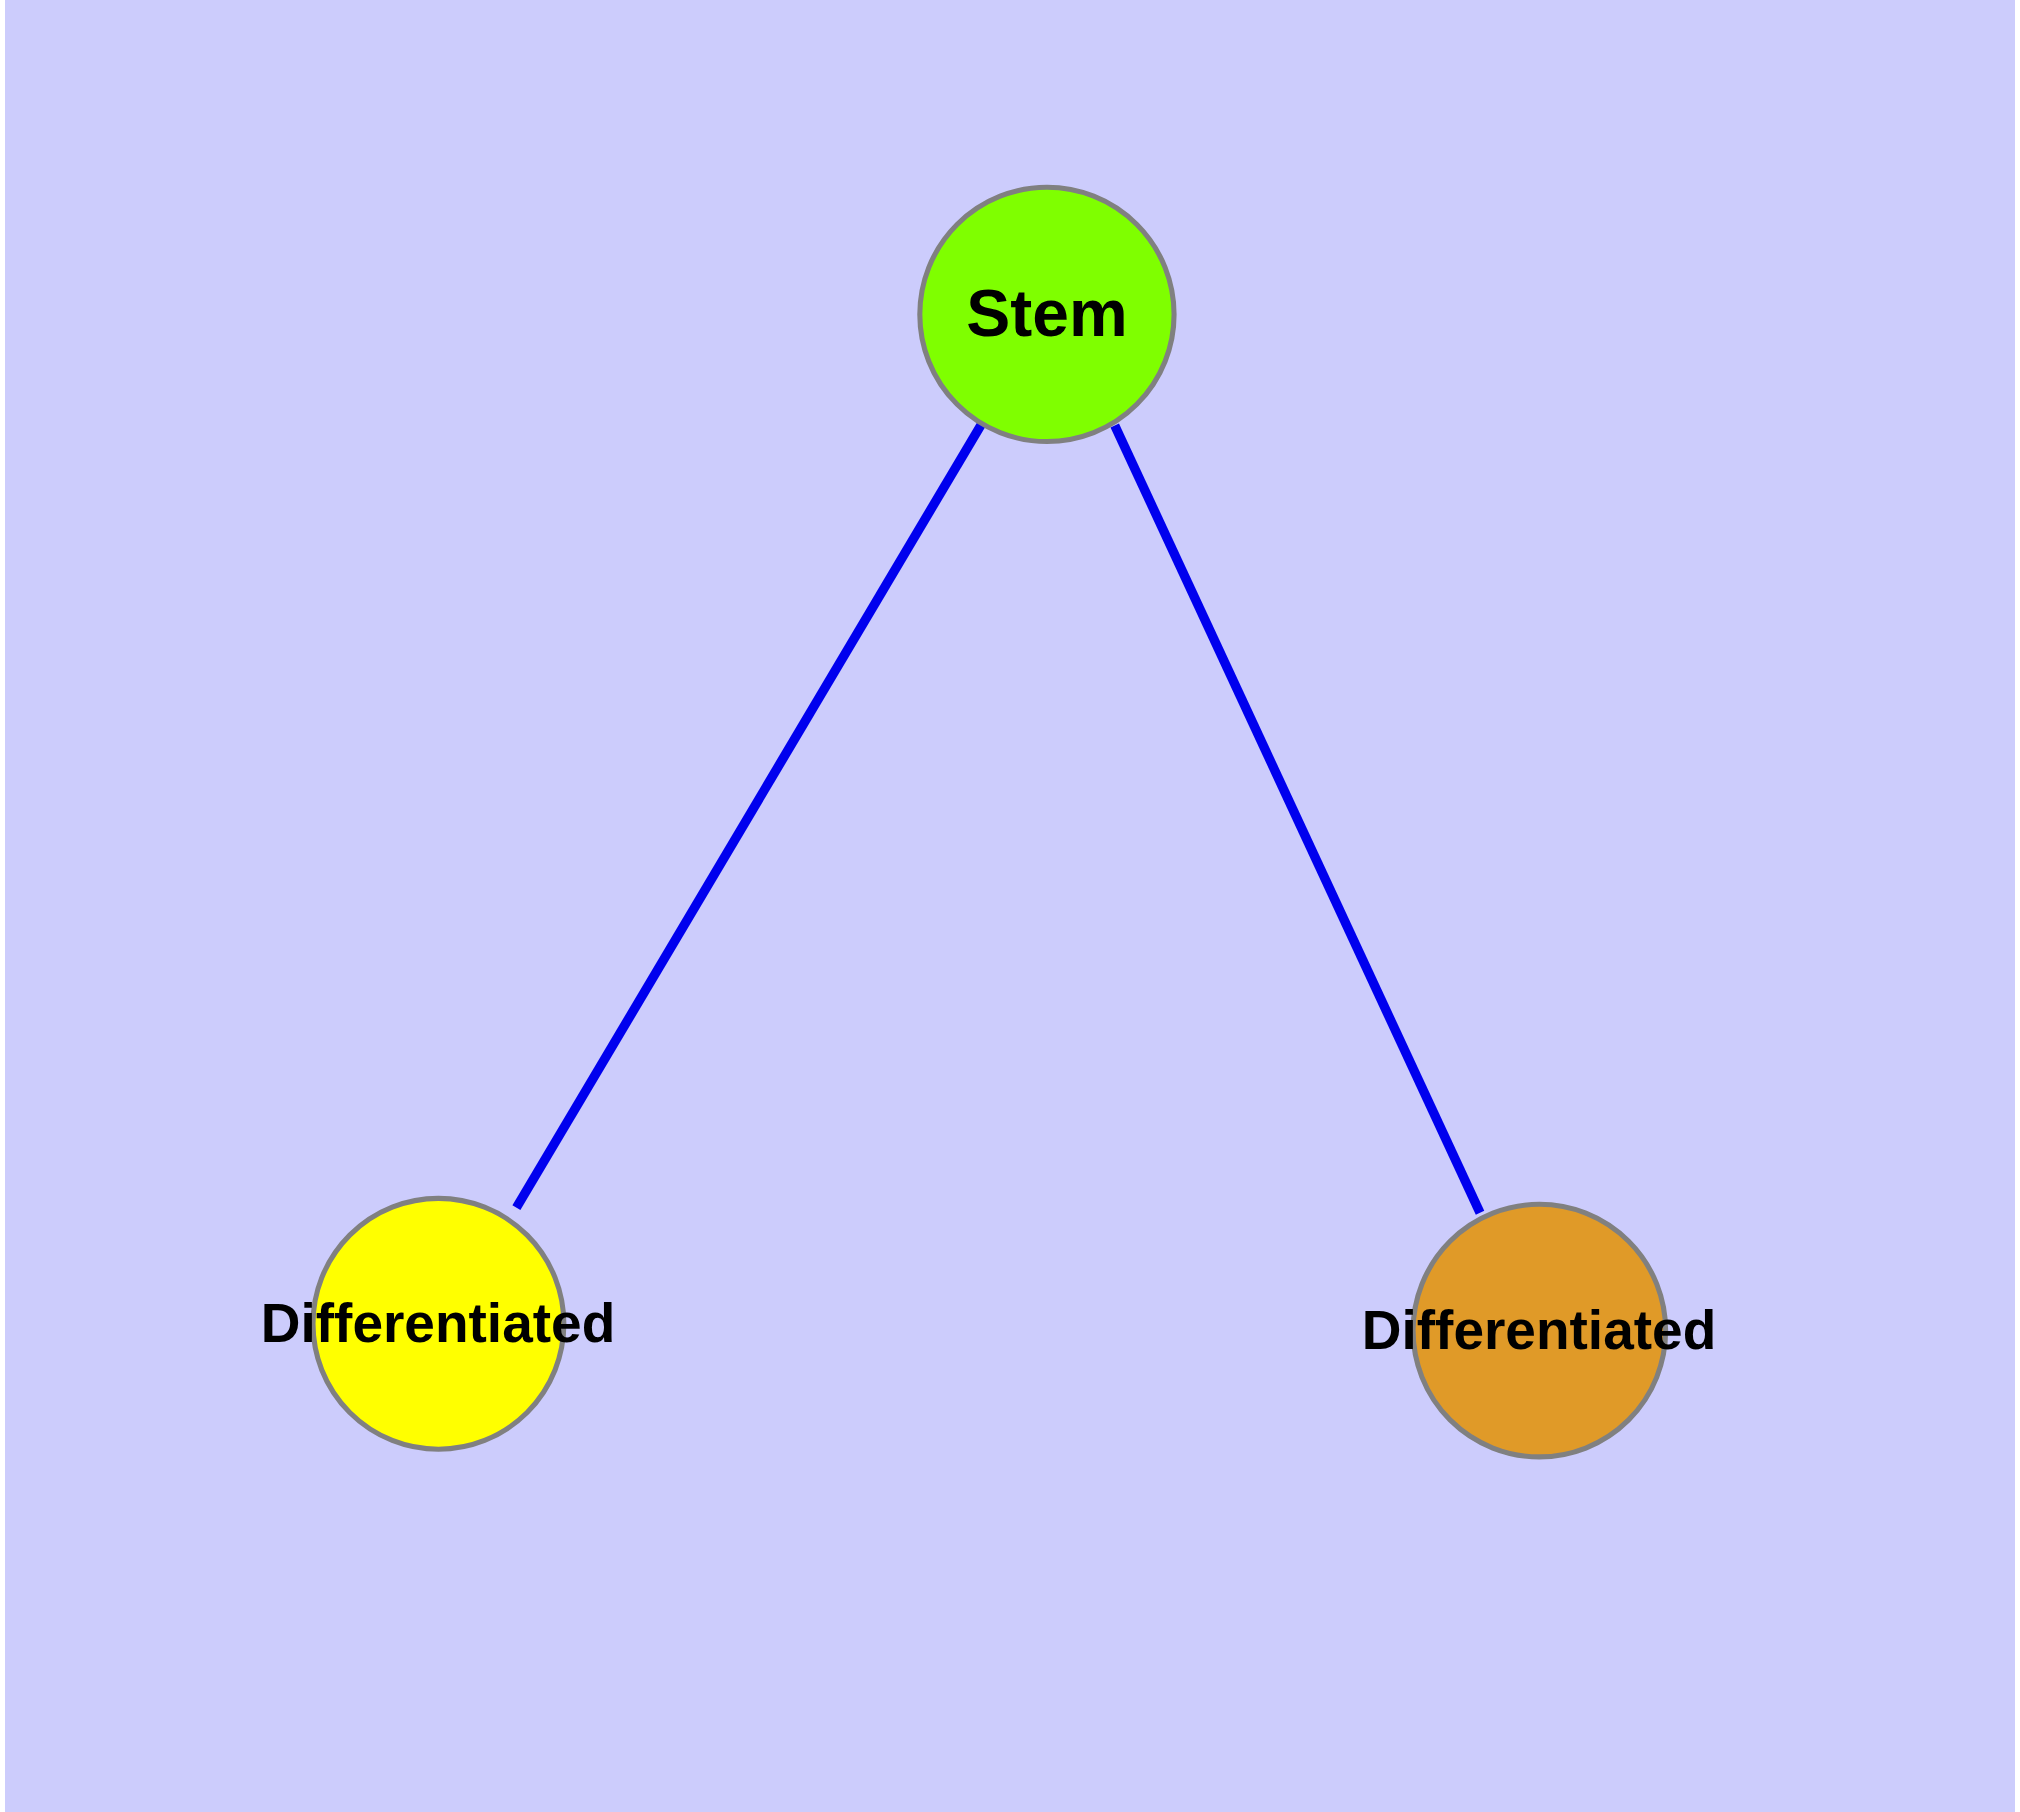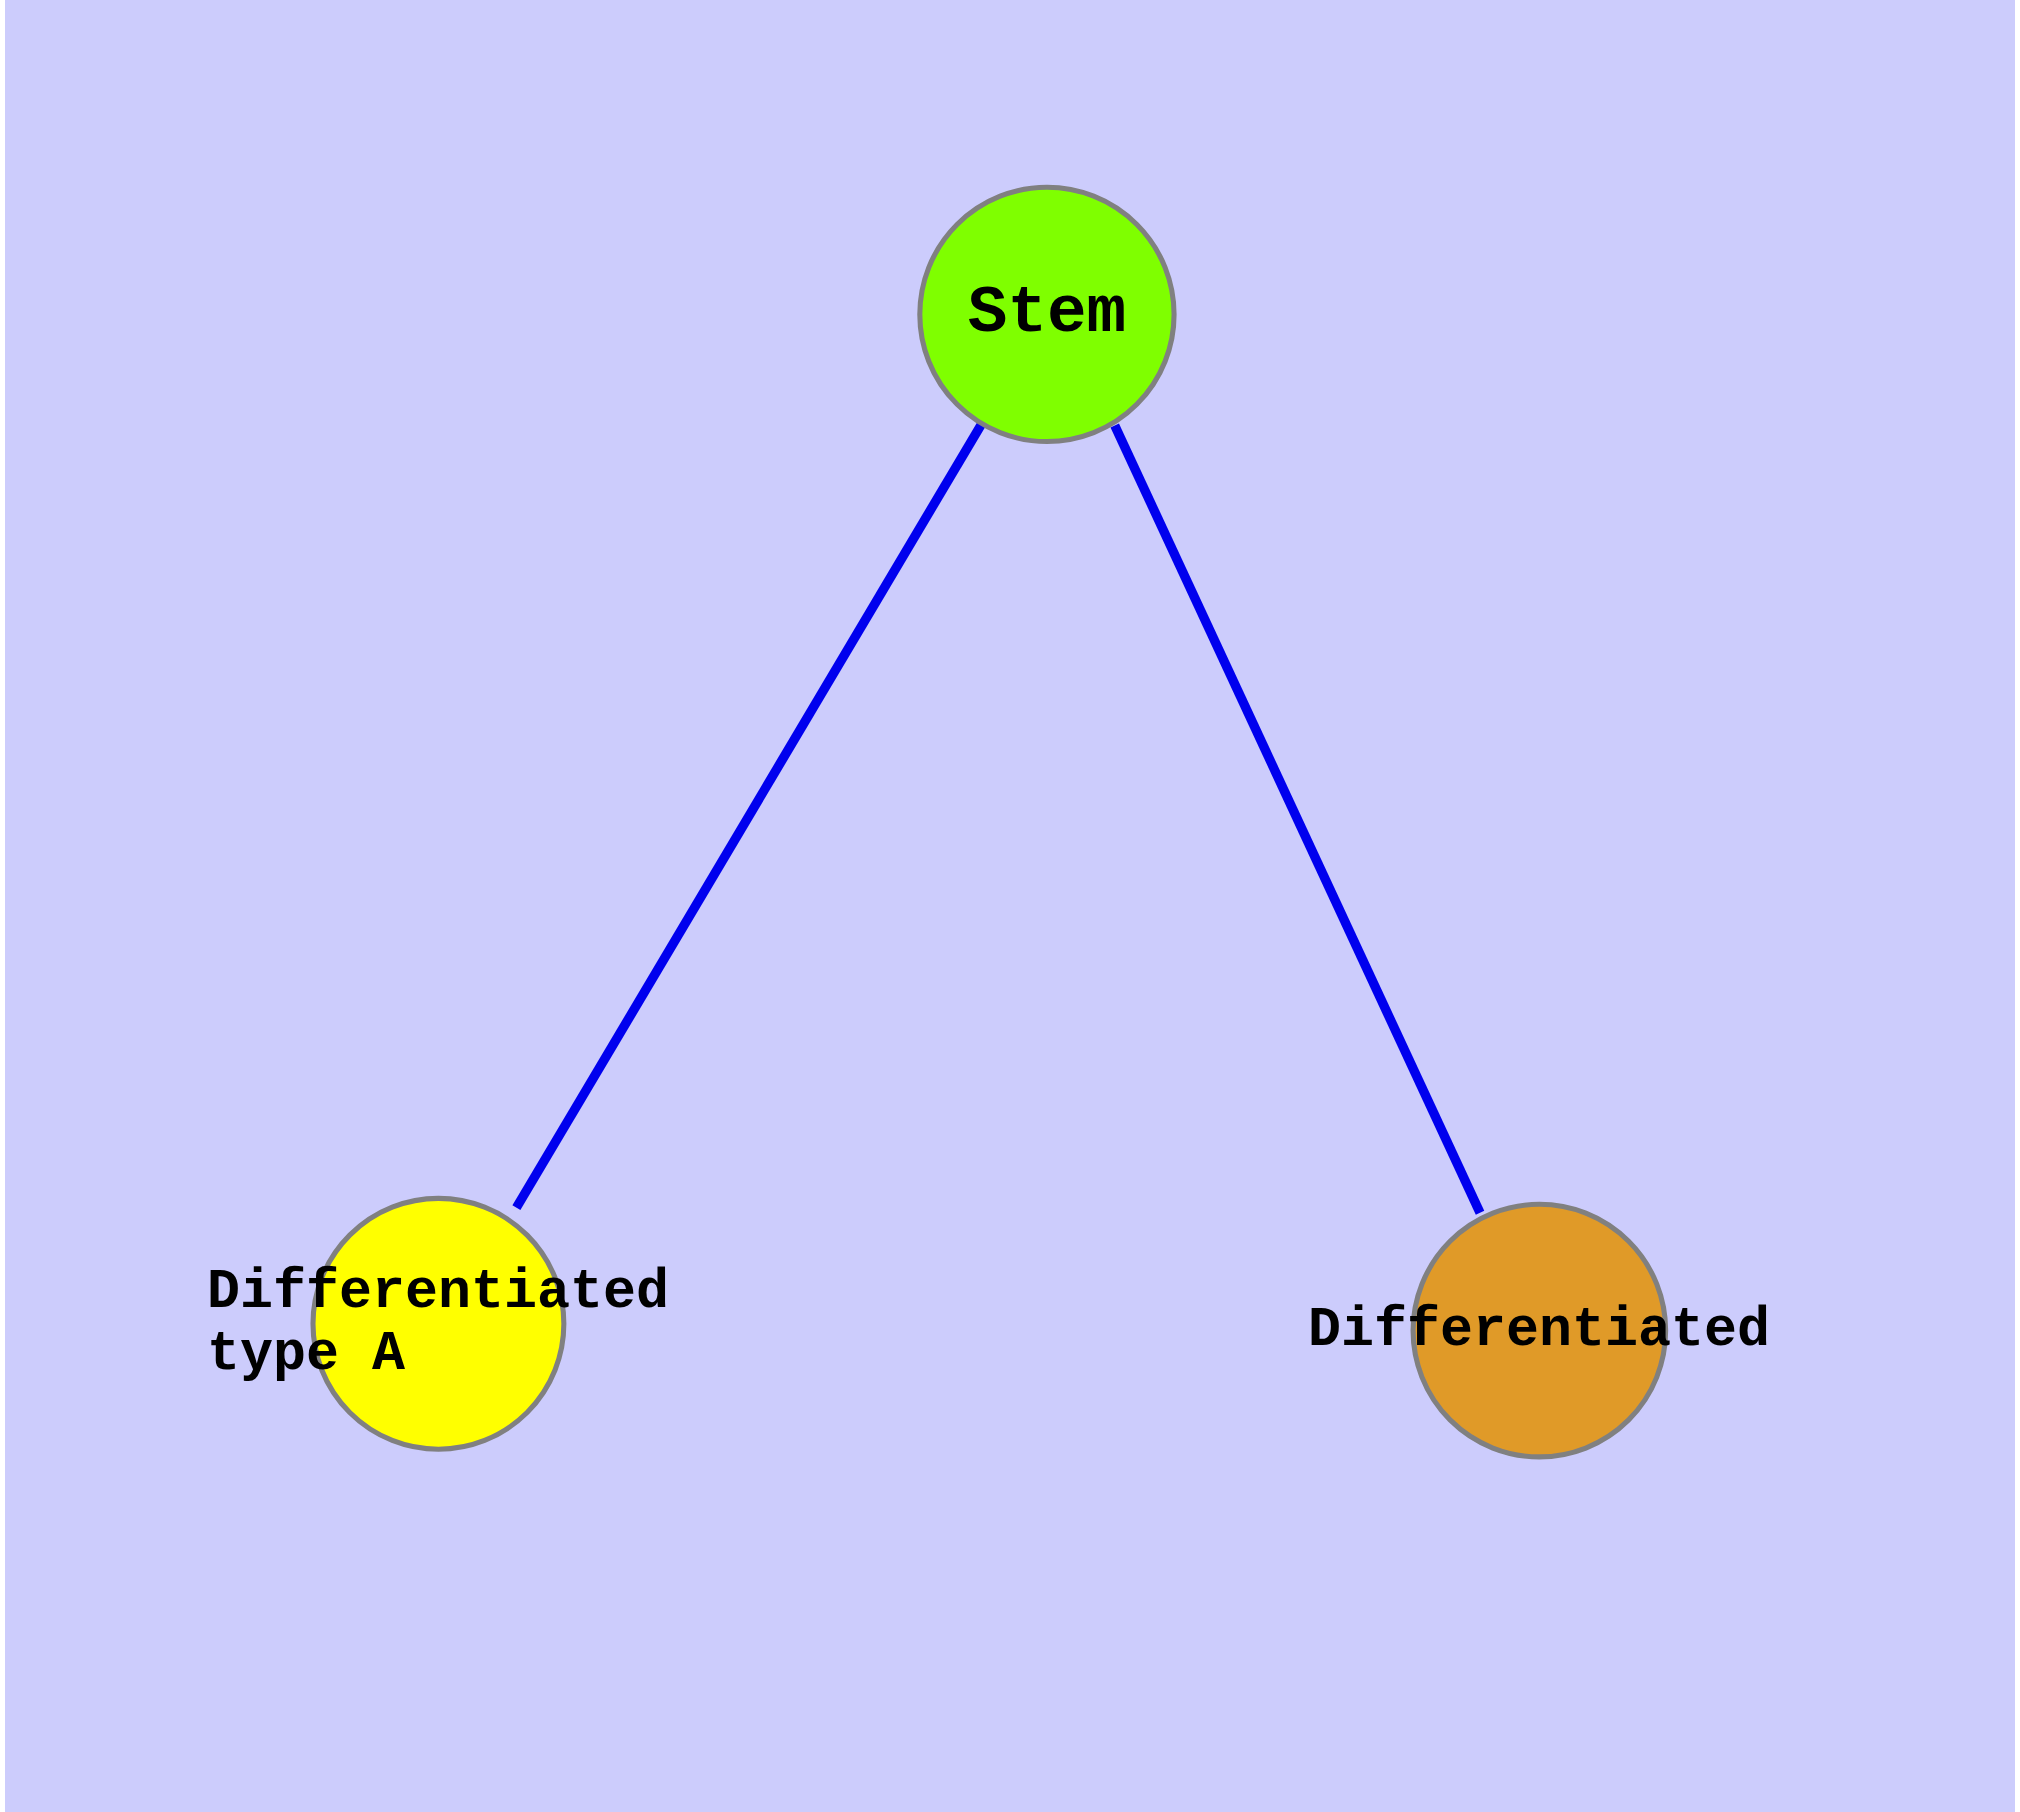--- a/index.html
+++ b/index.html
@@ -36,27 +36,27 @@
     stroke-width: 6;
   }
   .edge-line {
     stroke: #0000ee;
     stroke-width: 11;
     stroke-linecap: butt;
   }
   .node-label {
     position: absolute;
     transform: translate(-50%, -50%);
-    text-align: left;
+    text-align: right;
     color: #000000;
     font-weight: bold;
     line-height: 1.12;
     white-space: pre;
     pointer-events: none;
-    font-family: Liberation Mono, monospace;
+    font-family: Liberation Sans, sans-serif;
   }
   .label-stem {
     font-size: 66px;
   }
   .label-diff {
     font-size: 55px;
   }
 </style>
 </head>
 <body>
@@ -72,18 +72,18 @@
       </g>
     <g id="nodes-layer">
         <circle class="node-circle" cx="1235" cy="371" r="150" fill="#7fff00" stroke="#808080"></circle>
         <circle class="node-circle" cx="517" cy="1562" r="148" fill="#ffff00" stroke="#808080"></circle>
         <circle class="node-circle" cx="1816" cy="1570" r="149" fill="#e09a28" stroke="#808080"></circle>
       </g>
   </svg>
 
   <div id="labels-layer">
       <div class="node-label label-stem" style="left: 1047px; top: 314px; color: rgb(0, 0, 0);"><div>Stem</div></div>
-      <div class="node-label label-diff" style="left: 438px; top: 1324px; color: rgb(0, 0, 0);"><div>Differentiated</div><div>type A</div></div>
+      <div class="node-label label-diff" style="left: 438px; top: 1324px; color: rgb(0, 0, 0);"><div>Differentiated</div></div>
       <div class="node-label label-diff" style="left: 1539px; top: 1331px; color: rgb(0, 0, 0);"><div>Differentiated</div></div>
     </div>
 
 </div>
 
 
 </body></html>

